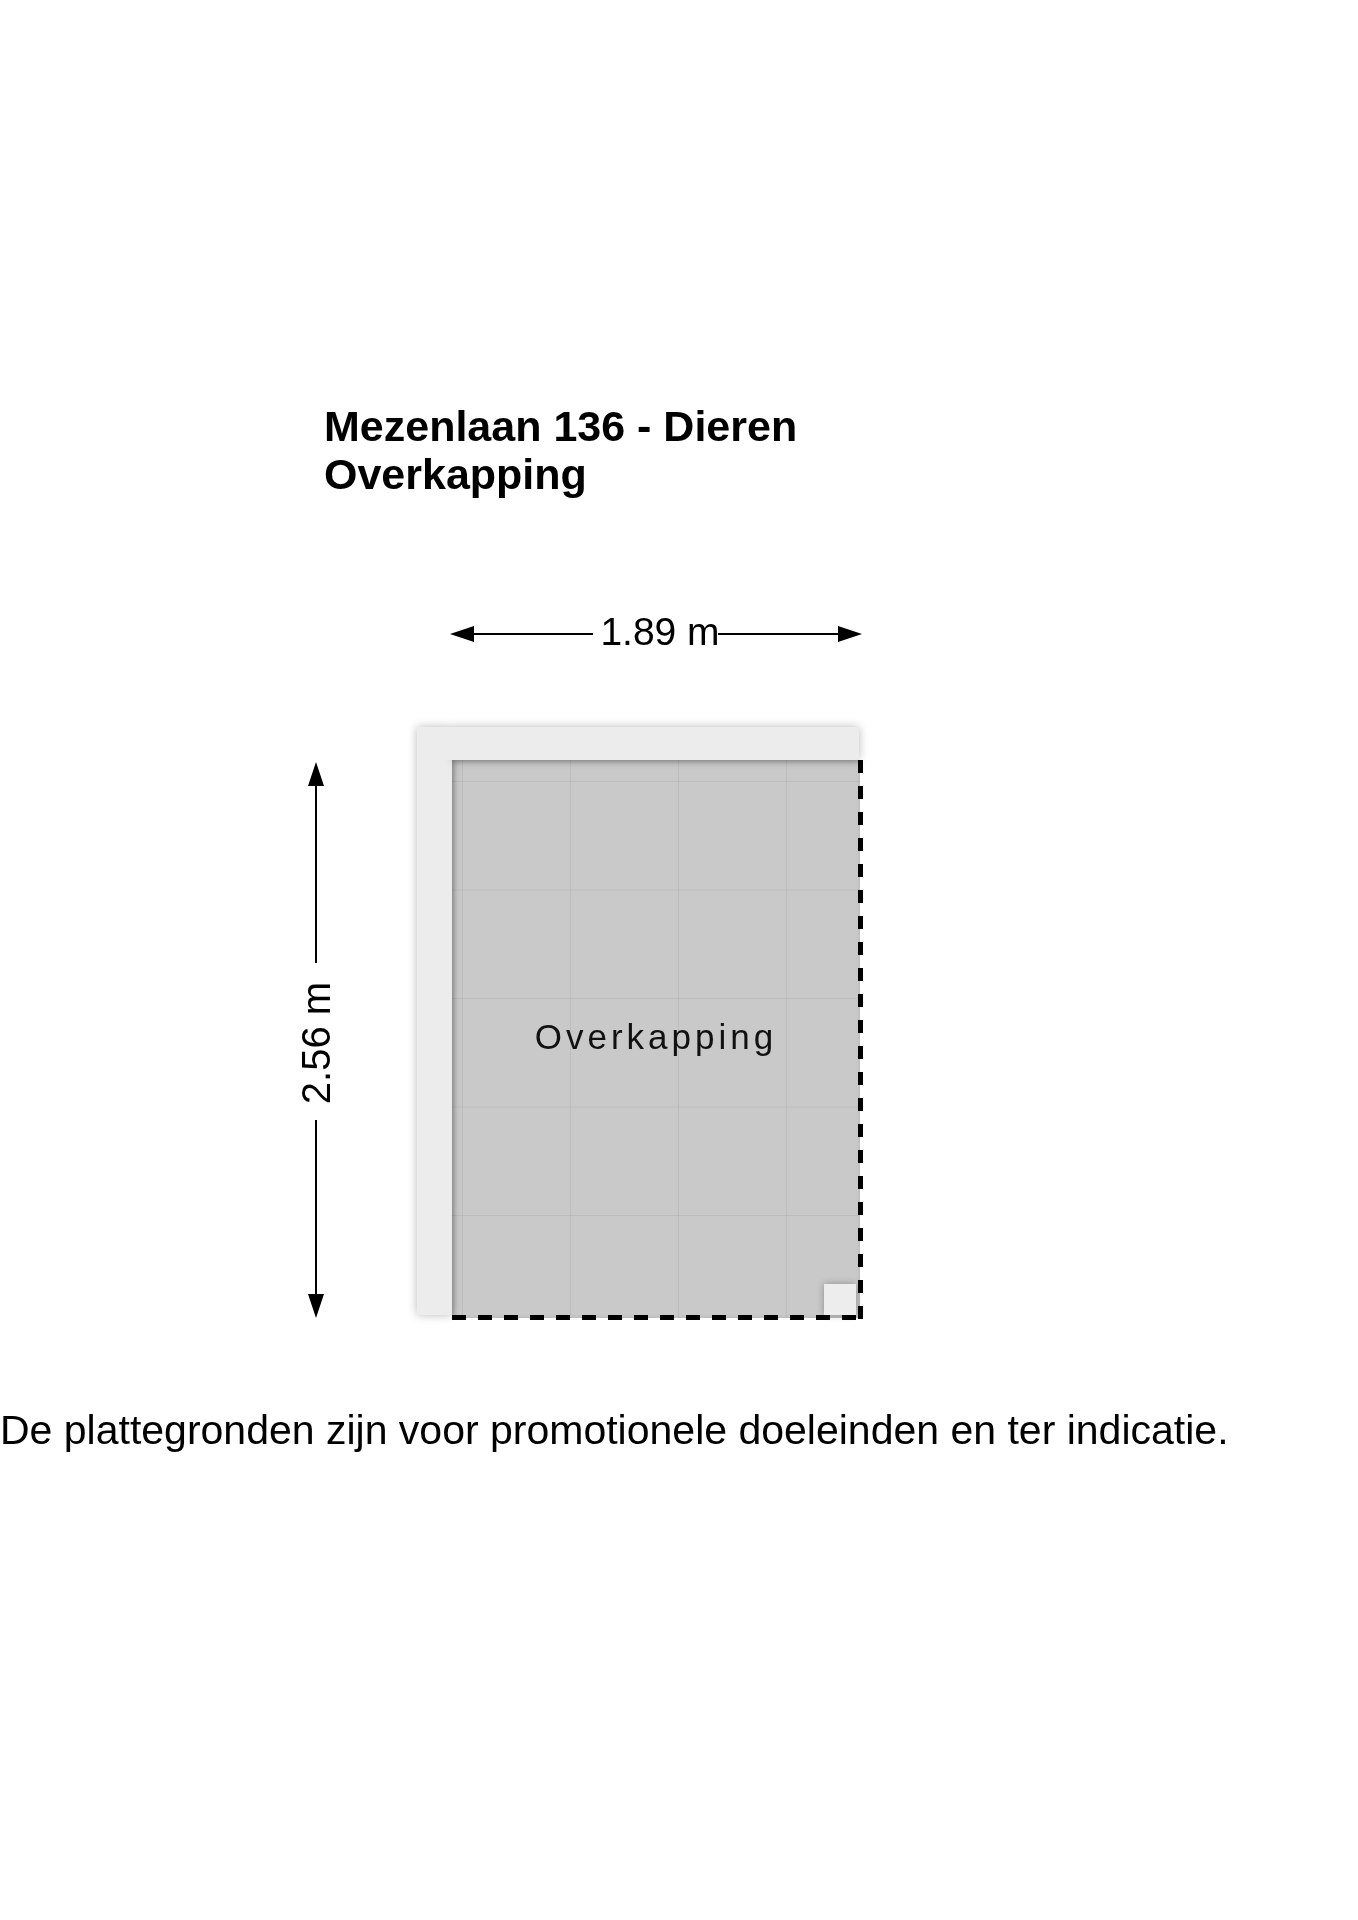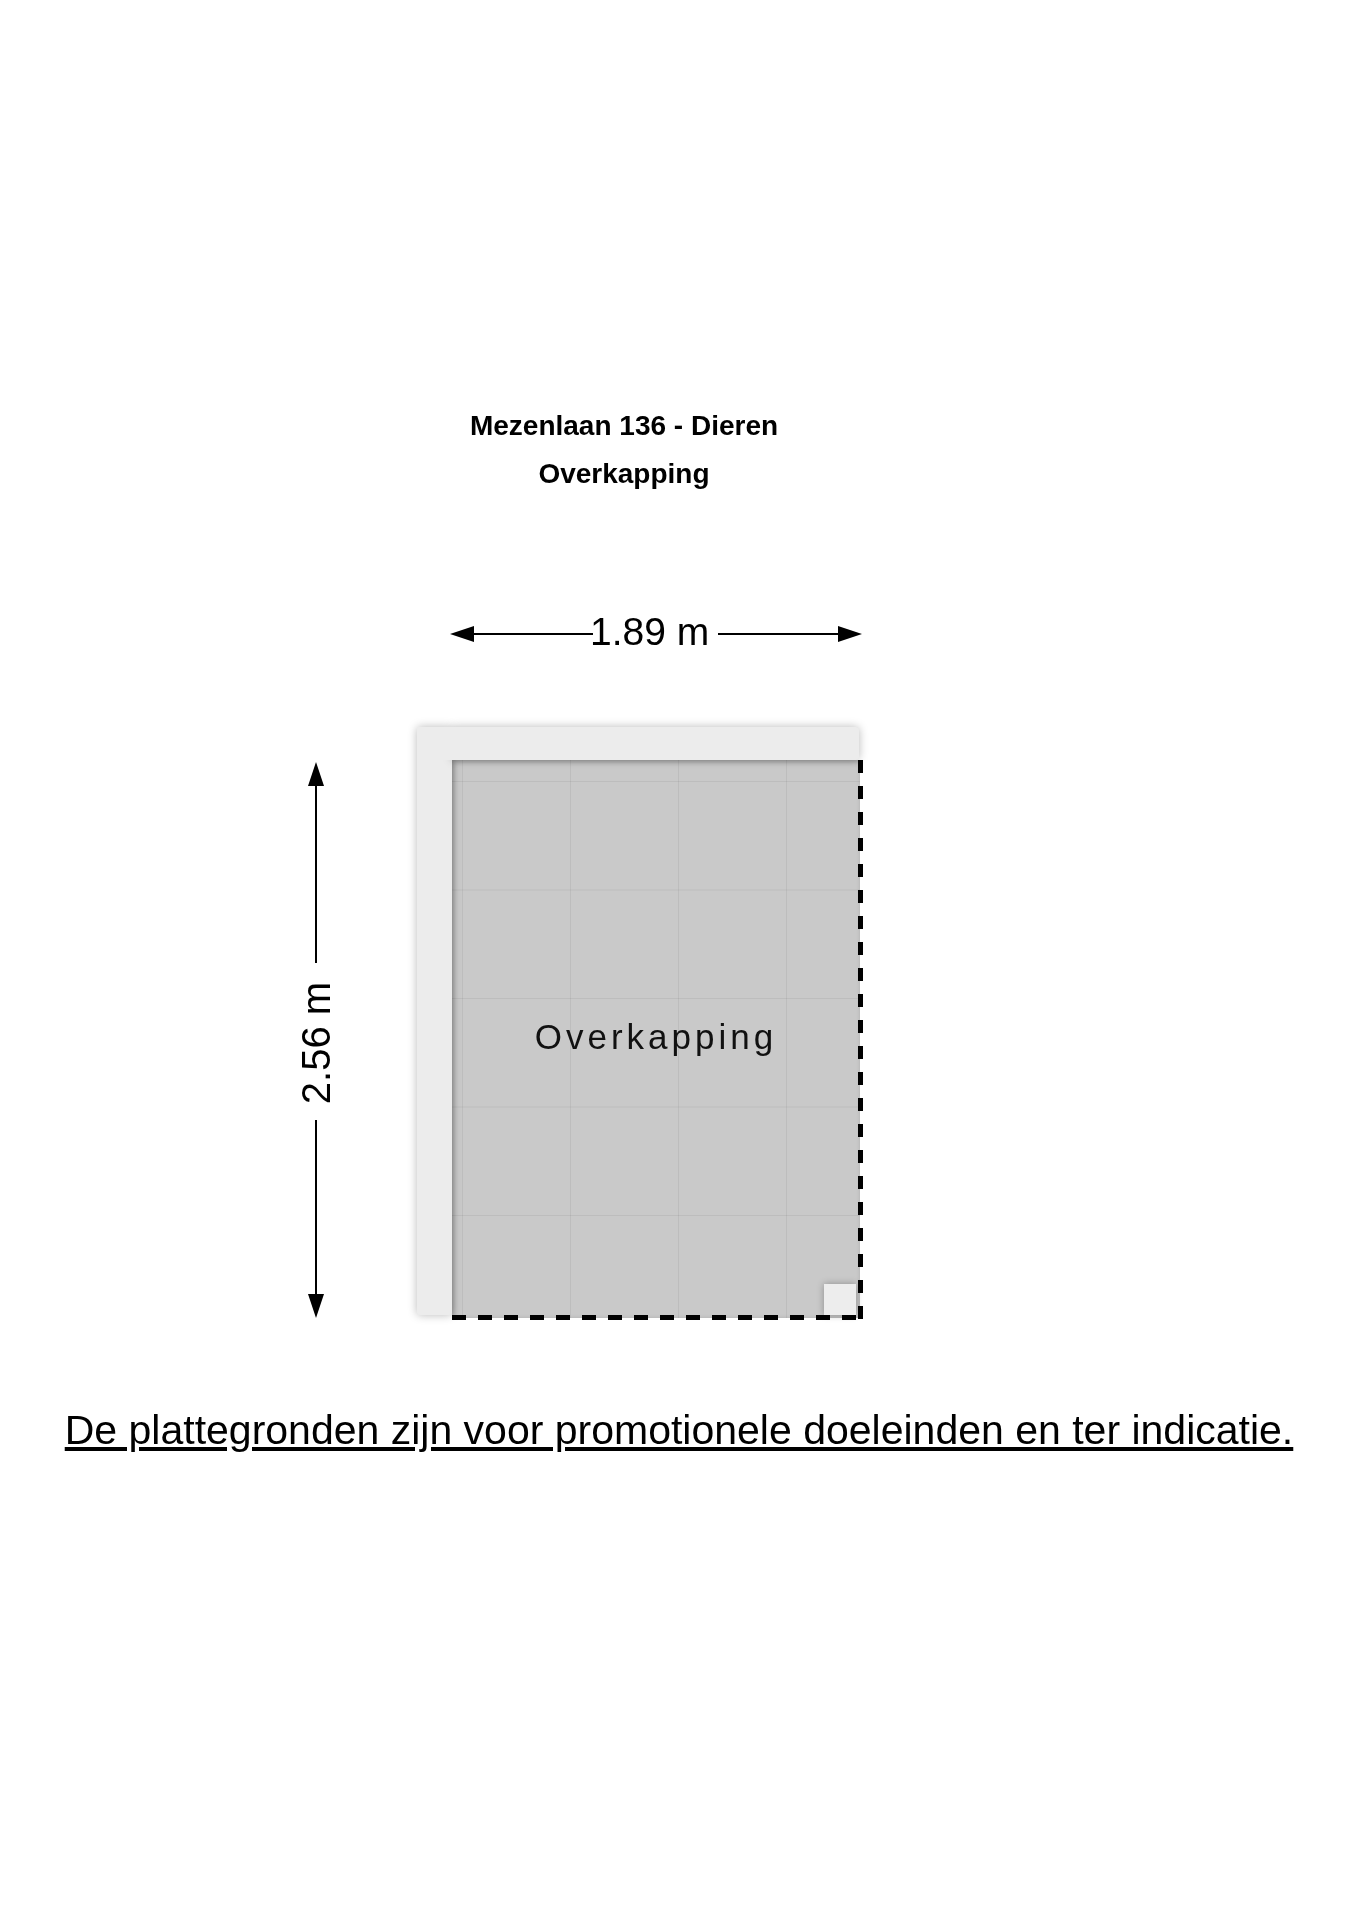--- a/index.html
+++ b/index.html
@@ -15,23 +15,23 @@
     font-family: "Liberation Sans", "DejaVu Sans", sans-serif;
     color: #000000;
   }
 
   
   .title-block {
     position: absolute;
     left: 324px;
     top: 402px;
     width: 600px;
-    text-align: center;
+    text-align: left;
     font-weight: bold;
-    font-size: 28px;
+    font-size: 43px;
     line-height: 48px;
   }
   .title-block div { white-space: nowrap; }
 
   
   .hdim {
     position: absolute;
     left: 450px;
     top: 612px;
     width: 412px;
@@ -59,21 +59,21 @@
     width: 0; height: 0;
     border-top: 8px solid transparent;
     border-bottom: 8px solid transparent;
     border-left: 24px solid #000;
   }
   .hdim .label {
     position: absolute;
     left: 140px;
     width: 140px;
     top: -2px;
-    text-align: left;
+    text-align: center;
     font-size: 39px;
     line-height: 44px;
     white-space: nowrap;
   }
 
   
   .vdim {
     position: absolute;
     left: 296px;
     top: 762px;
@@ -209,24 +209,22 @@
     color: #111;
     white-space: nowrap;
   }
 
   
   .disclaimer {
     position: absolute;
     left: 0;
     top: 1406px;
     width: 1358px;
-    text-align: center;
     font-size: 41px;
     line-height: 49px;
-    text-decoration: underline;
   }
   .disclaimer div { white-space: nowrap; }
 </style>
 </head>
 <body>
 
 <div class="title-block">
   <div>Mezenlaan 136 - Dieren</div>
   <div>Overkapping</div>
 </div>

